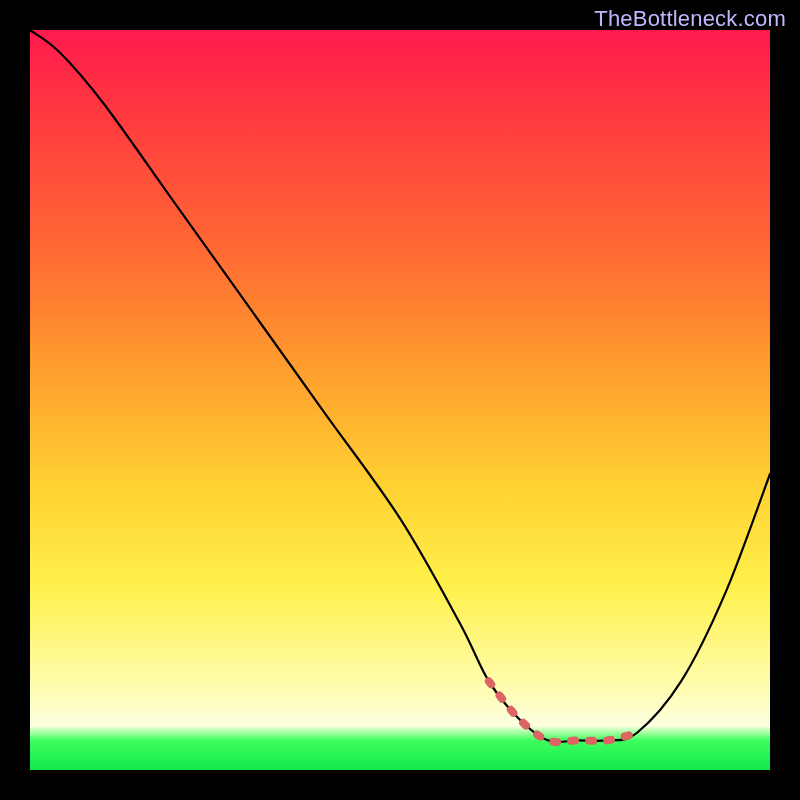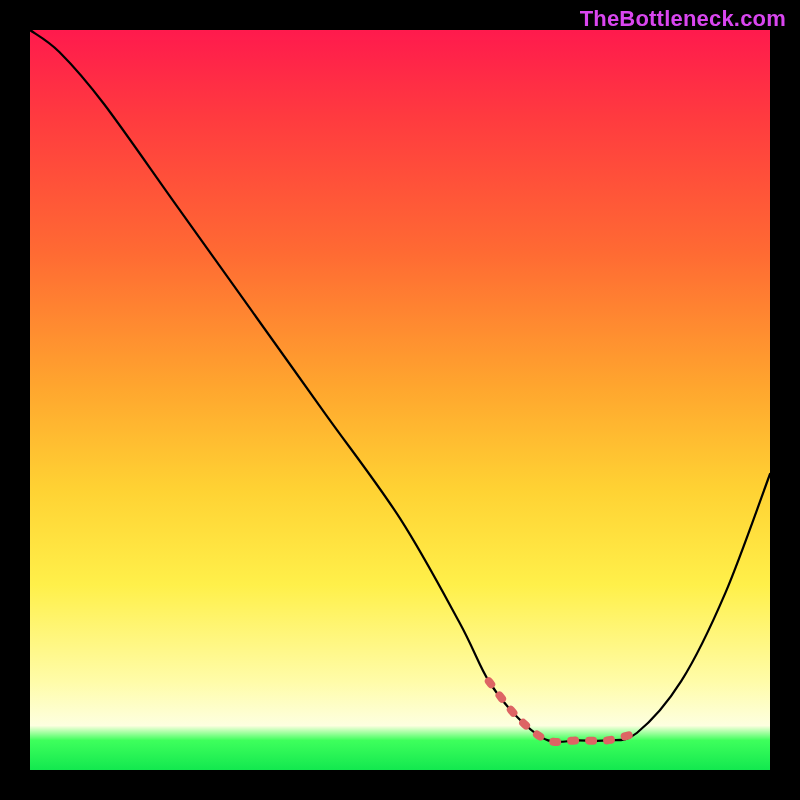--- a/index.html
+++ b/index.html
@@ -14,23 +14,23 @@
   .frame {
     position: relative;
     width: 800px;
     height: 800px;
     background: #000;
   }
   .watermark {
     position: absolute;
     top: 6px;
     right: 14px;
-    color: #d946ef;
+    color: #c4b5fd;
     font-size: 22px;
-    font-weight: 700;
+    font-weight: 400;
     letter-spacing: 0.2px;
     user-select: none;
   }
   .plot {
     position: absolute;
     left: 30px;
     top: 30px;
     width: 740px;
     height: 740px;
     

